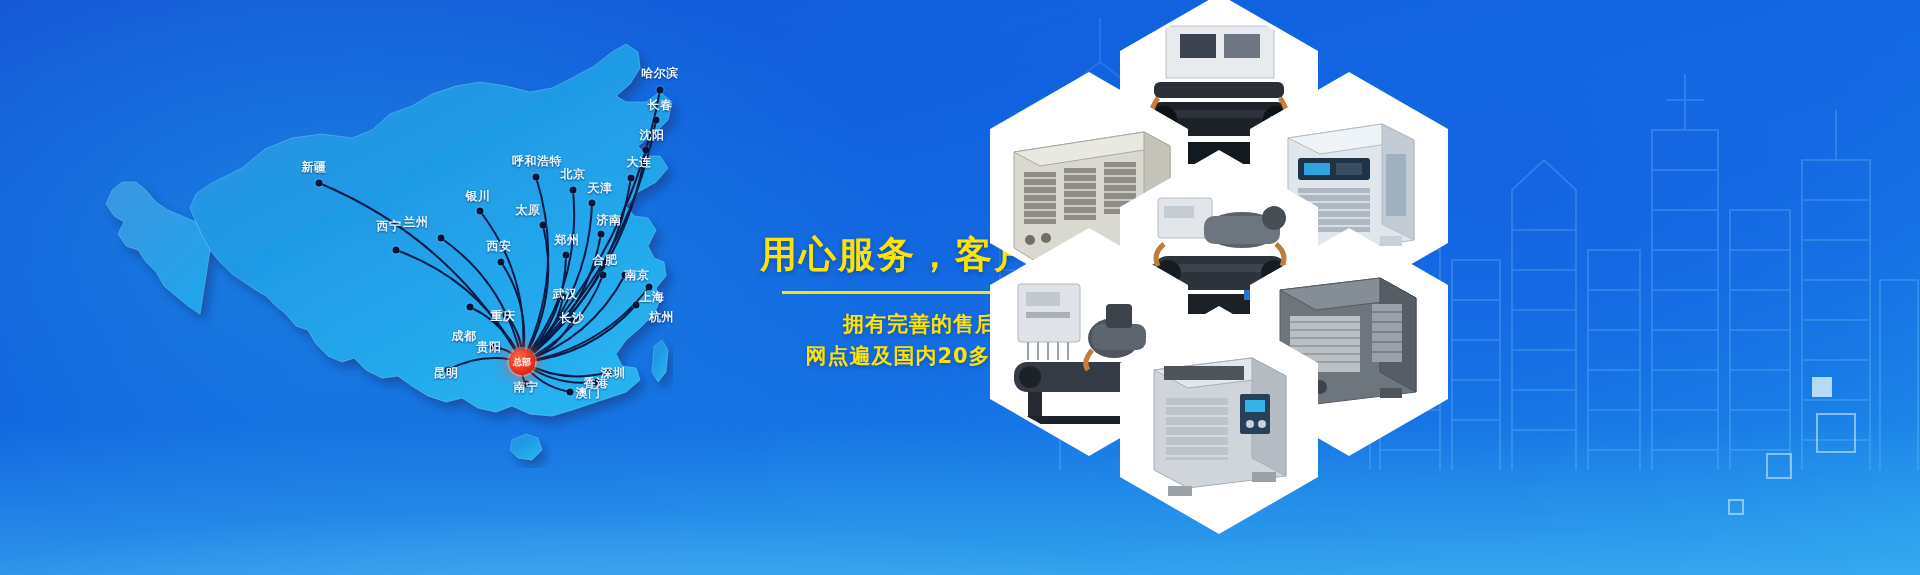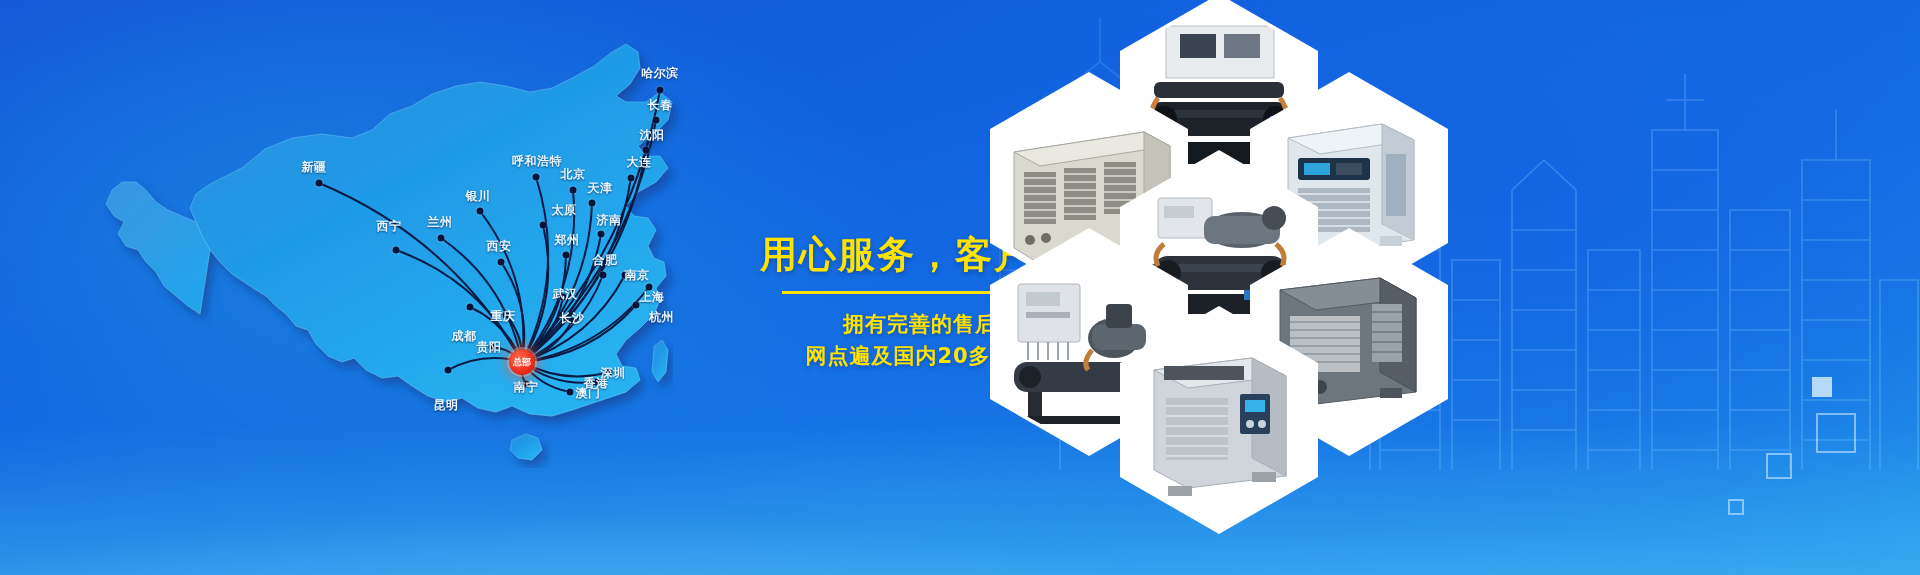--- a/index.html
+++ b/index.html
@@ -264,25 +264,25 @@
         <div class="city-label" style="left: 477px; top: 160px;">呼和浩特</div>
         <div class="city-dot" style="left: 513px; top: 180px;"></div>
         <div class="city-label" style="left: 513px; top: 173px;">北京</div>
         <div class="city-dot" style="left: 532px; top: 193px;"></div>
         <div class="city-label" style="left: 540px; top: 187px;">天津</div>
         <div class="city-dot" style="left: 259px; top: 173px;"></div>
         <div class="city-label" style="left: 254px; top: 166px;">新疆</div>
         <div class="city-dot" style="left: 420px; top: 201px;"></div>
         <div class="city-label" style="left: 418px; top: 195px;">银川</div>
         <div class="city-dot" style="left: 483px; top: 215px;"></div>
-        <div class="city-label" style="left: 504px; top: 209px; text-align: right;">太原</div>
+        <div class="city-label" style="left: 468px; top: 209px; text-align: right;">太原</div>
         <div class="city-dot" style="left: 336px; top: 240px;"></div>
         <div class="city-label" style="left: 329px; top: 225px;">西宁</div>
         <div class="city-dot" style="left: 381px; top: 228px;"></div>
-        <div class="city-label" style="left: 380px; top: 221px;">兰州</div>
+        <div class="city-label" style="left: 356px; top: 221px;">兰州</div>
         <div class="city-dot" style="left: 541px; top: 224px;"></div>
         <div class="city-label" style="left: 549px; top: 219px;">济南</div>
         <div class="city-dot" style="left: 506px; top: 245px;"></div>
         <div class="city-label" style="left: 507px; top: 239px;">郑州</div>
         <div class="city-dot" style="left: 441px; top: 252px;"></div>
         <div class="city-label" style="left: 439px; top: 245px;">西安</div>
         <div class="city-dot" style="left: 543px; top: 265px;"></div>
         <div class="city-label" style="left: 545px; top: 259px;">合肥</div>
         <div class="city-dot" style="left: 565px; top: 265px;"></div>
         <div class="city-label" style="left: 577px; top: 274px;">南京</div>
@@ -294,21 +294,21 @@
         <div class="city-label" style="left: 585px; top: 316px; padding-left: 33px;">杭州</div>
         <div class="city-dot" style="left: 512px; top: 311px;"></div>
         <div class="city-label" style="left: 512px; top: 317px;">长沙</div>
         <div class="city-dot" style="left: 410px; top: 297px;"></div>
         <div class="city-label" style="left: 404px; top: 307px; margin-top: 28px;">成都</div>
         <div class="city-dot" style="left: 446px; top: 305px;"></div>
         <div class="city-label" style="left: 443px; top: 315px;">重庆</div>
         <div class="city-dot" style="left: 432px; top: 337px;"></div>
         <div class="city-label" style="left: 429px; top: 346px;">贵阳</div>
         <div class="city-dot" style="left: 388px; top: 360px;"></div>
-        <div class="city-label" style="left: 386px; top: 372px; margin-top: 32px;">昆明</div>
+        <div class="city-label" style="left: 386px; top: 372px;">昆明</div>
         <div class="city-dot" style="left: 466px; top: 374px;"></div>
         <div class="city-label" style="left: 466px; top: 386px;">南宁</div>
         <div class="city-dot" style="left: 510px; top: 382px;"></div>
         <div class="city-label" style="left: 508px; top: 392px; padding-left: 40px;">澳门</div>
         <div class="city-dot" style="left: 536px; top: 372px;"></div>
         <div class="city-label" style="left: 536px; top: 382px;">香港</div>
         <div class="city-dot" style="left: 549px; top: 362px;"></div>
         <div class="city-label" style="left: 553px; top: 372px;">深圳</div>
       </div>
 

